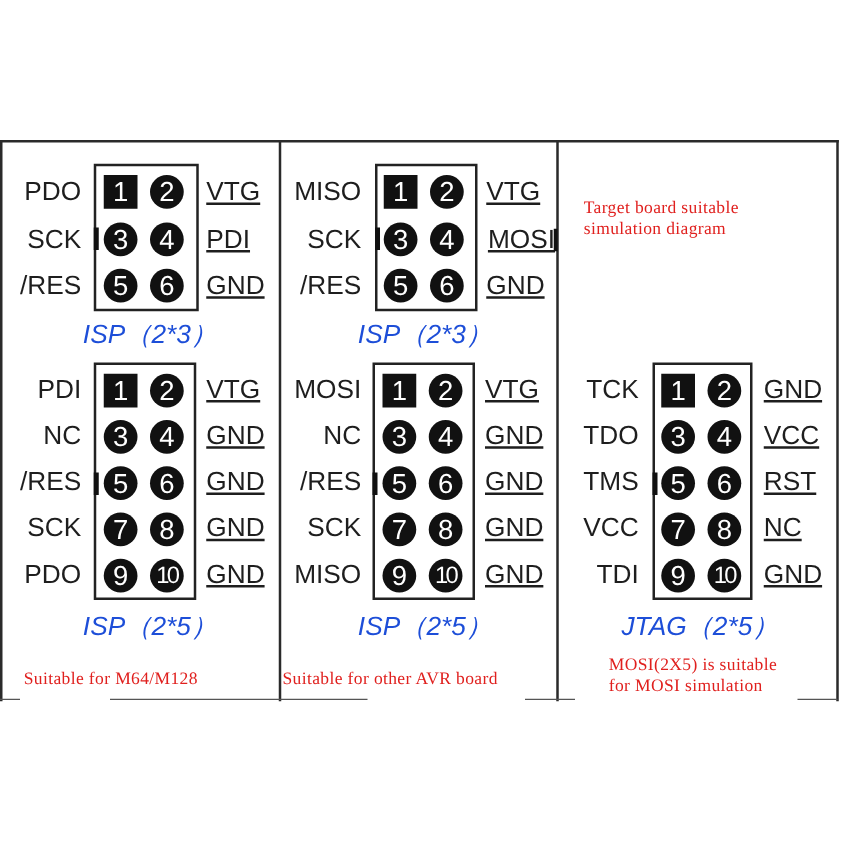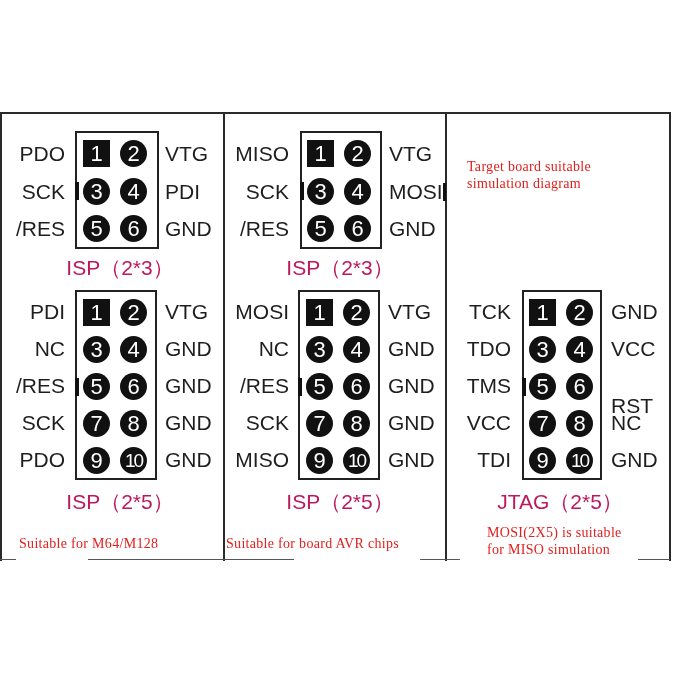--- a/index.html
+++ b/index.html
@@ -13,22 +13,22 @@
     .connector { position: absolute; border: 2px solid #222; box-sizing: border-box; background: #fff; }
     .notch { position: absolute; width: 4px; height: 18px; background: #111; }
     .pin { position: absolute; width: 27px; height: 27px; background: #111; color: #fff;
            display: flex; align-items: center; justify-content: center;
            font-family: "Liberation Sans", sans-serif; font-size: 22px; line-height: 1; }
     .pin.round { border-radius: 50%; }
     .pin.square { border-radius: 0; }
     .pin.ten { font-size: 19px; letter-spacing: -2px; }
     .lbl { position: absolute; font-size: 21px; line-height: 24px; color: #1e1e1e; white-space: nowrap; }
     .lbl.left { text-align: right; }
-    .lbl.right { text-align: left; }
-    .caption { position: absolute; font-size: 21px; line-height: 24px; color: #be185d; white-space: nowrap; text-align: center; }
+    .lbl.right { text-align: right; text-decoration: underline; }
+    .caption { position: absolute; font-size: 21px; line-height: 24px; color: #1d4ed8; white-space: nowrap; text-align: center; font-style: italic; }
     .note { position: absolute; font-family: "Liberation Serif", "DejaVu Serif", serif; color: #e0201e;
             font-size: 14px; line-height: 17px; white-space: nowrap; letter-spacing: 0.3px; }
   </style>
 </head>
 <body>
 
 <div class="frame-top"></div>
 <div class="frame-left"></div>
 <div class="frame-right"></div>
 <div class="divider" style="left:223px"></div>
@@ -126,21 +126,21 @@
     <div class="lbl left" style="right:384px;top:374px">/RES</div>
     <div class="lbl left" style="right:384px;top:411px">SCK</div>
     <div class="lbl left" style="right:384px;top:448px">MISO</div>
     <div class="lbl right" style="left:388px;top:300px">VTG</div>
     <div class="lbl right" style="left:388px;top:337px">GND</div>
     <div class="lbl right" style="left:388px;top:374px">GND</div>
     <div class="lbl right" style="left:388px;top:411px">GND</div>
     <div class="lbl right" style="left:388px;top:448px">GND</div>
     <div class="caption" style="left:260px;width:160px;top:490px">ISP（2*5）</div>
   </div>
-  <div class="note" style="left:226px;top:535px">Suitable for board AVR chips</div>
+  <div class="note" style="left:226px;top:535px">Suitable for other AVR board</div>
 </div>
 
 <div>
   <div class="note" style="left:467px;top:158px">Target board suitable</div>
   <div class="note" style="left:467px;top:175px">simulation diagram</div>
 
   <div>
     <div class="connector" style="left:522px;top:290px;width:80px;height:190px"></div>
     <div class="notch" style="left:522px;top:378px"></div>
     <div class="pin square" style="left:529px;top:299px">1</div>
@@ -153,20 +153,20 @@
     <div class="pin round" style="left:566px;top:410px">8</div>
     <div class="pin round" style="left:529px;top:447px">9</div>
     <div class="pin round ten" style="left:566px;top:447px">10</div>
     <div class="lbl left" style="right:162px;top:300px">TCK</div>
     <div class="lbl left" style="right:162px;top:337px">TDO</div>
     <div class="lbl left" style="right:162px;top:374px">TMS</div>
     <div class="lbl left" style="right:162px;top:411px">VCC</div>
     <div class="lbl left" style="right:162px;top:448px">TDI</div>
     <div class="lbl right" style="left:611px;top:300px">GND</div>
     <div class="lbl right" style="left:611px;top:337px">VCC</div>
-    <div class="lbl right" style="left:611px;top:394px">RST</div>
+    <div class="lbl right" style="left:611px;top:374px">RST</div>
     <div class="lbl right" style="left:611px;top:411px">NC</div>
     <div class="lbl right" style="left:611px;top:448px">GND</div>
     <div class="caption" style="left:480px;width:160px;top:490px">JTAG（2*5）</div>
   </div>
   <div class="note" style="left:487px;top:524px">MOSI(2X5) is suitable</div>
-  <div class="note" style="left:487px;top:541px">for MISO simulation</div>
+  <div class="note" style="left:487px;top:541px">for MOSI simulation</div>
 </div>
 
 </body></html>

